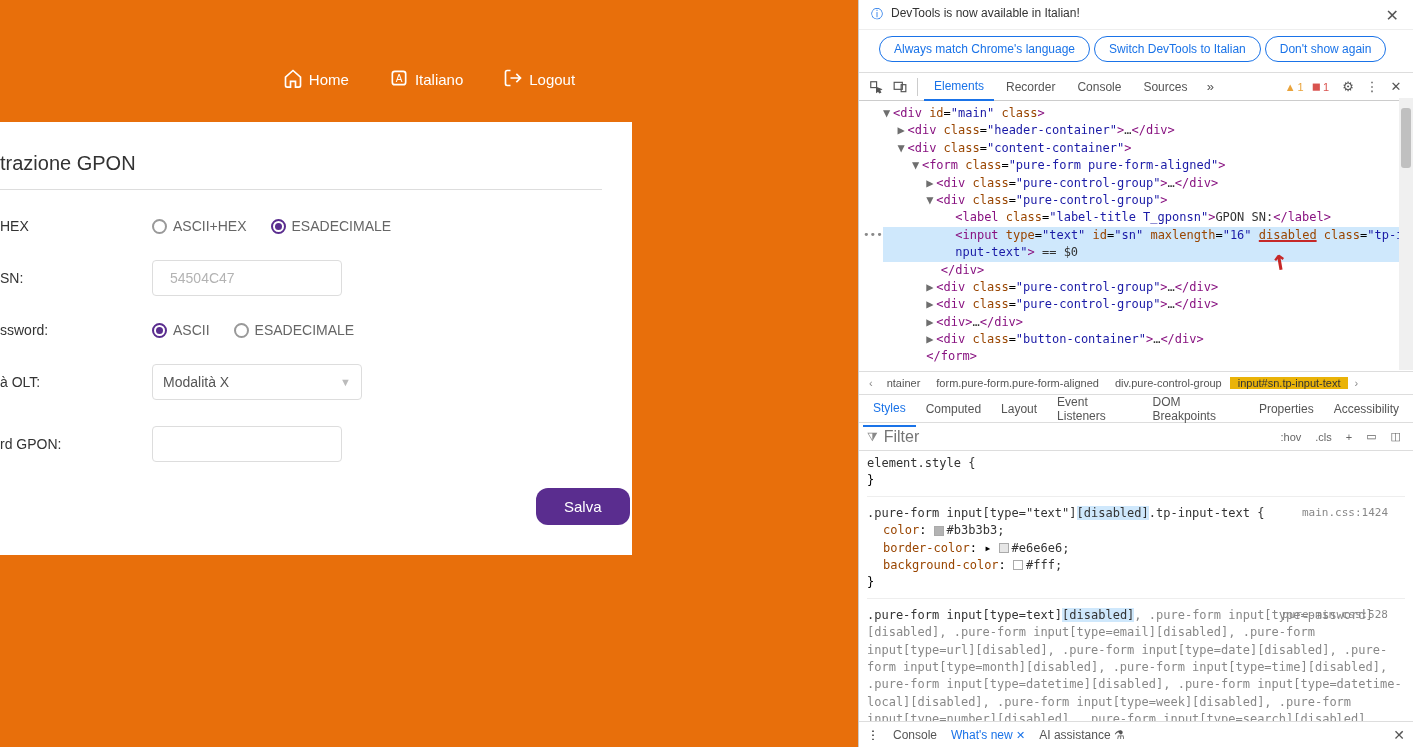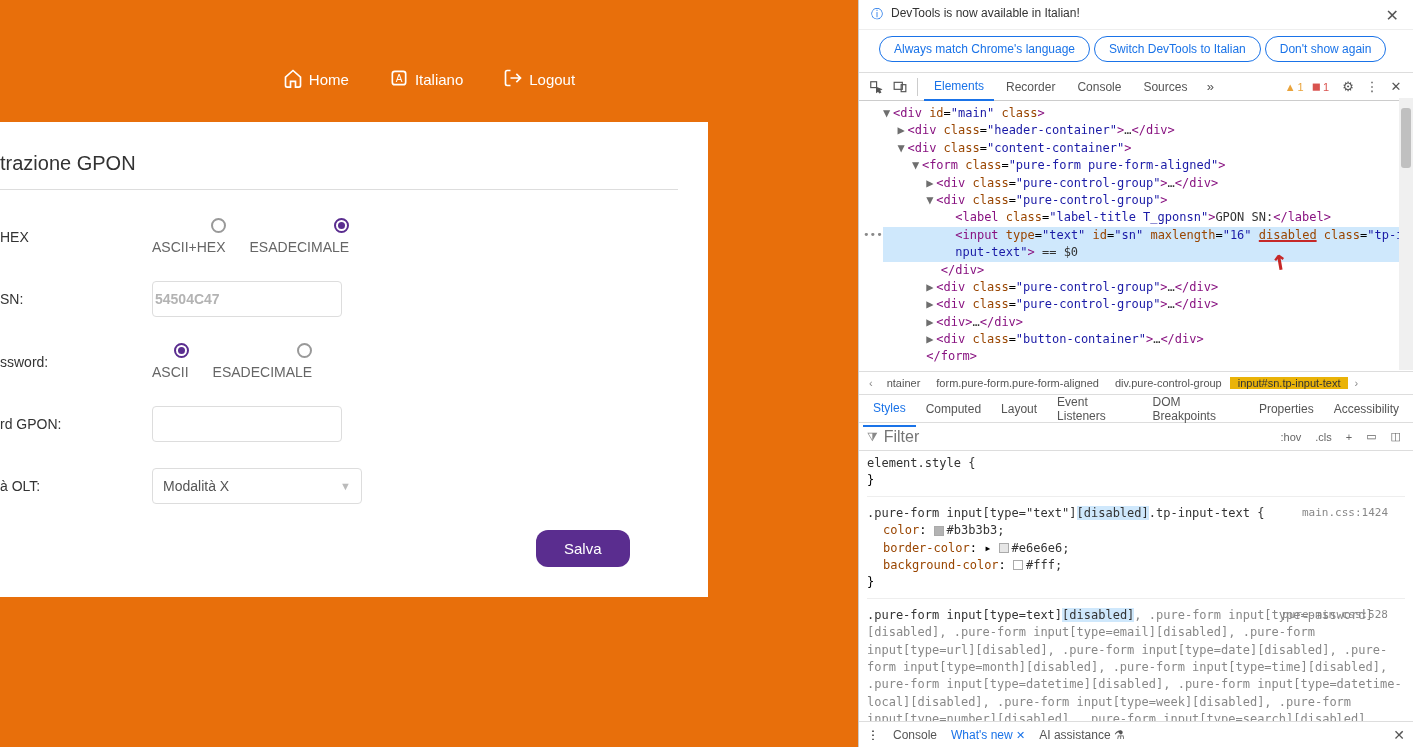--- a/index.html
+++ b/index.html
@@ -1,30 +1,30 @@
 <!DOCTYPE html>
 <html><head>
 <meta charset="utf-8">
 <style>
 * { box-sizing: border-box; margin: 0; padding: 0; }
 body { font-family: -apple-system, BlinkMacSystemFont, "Segoe UI", Arial, sans-serif; font-size: 13px; width: 1413px; height: 747px; overflow: hidden; display: flex; }
 .left-pane { width: 858px; height: 747px; background: #e86f0b; position: relative; }
 .topnav { position: absolute; top: 68px; left: 0; right: 0; display: flex; justify-content: center; gap: 40px; align-items: center; color: #fff; font-size: 15px; }
 .topnav-item { display: flex; align-items: center; gap: 6px; cursor: pointer; }
 .topnav-item svg { width: 20px; height: 20px; }
-.card { position: absolute; top: 122px; left: 0; width: 708px; background: #fff; padding: 30px 30px 30px 0; }
+.card { position: absolute; top: 122px; left: 0; width: 632px; background: #fff; padding: 30px 30px 30px 0; }
 .card h2 { font-weight: 400; font-size: 20px; color: #333; padding-bottom: 14px; border-bottom: 1px solid #ddd; margin-bottom: 28px; margin-left: 0; }
 .form-row { display: flex; align-items: center; margin-bottom: 26px; }
 .form-label { width: 152px; text-align: left; color: #333; font-size: 14px; padding-right: 10px; }
 .radio-group { display: flex; gap: 24px; align-items: center; }
-.radio-item { display: flex; align-items: flex-end; gap: 6px; color: #666; font-size: 14px; flex-direction: column; }
+.radio-item { display: flex; align-items: center; gap: 6px; color: #666; font-size: 14px; }
 .radio-circle { width: 15px; height: 15px; border: 2px solid #999; border-radius: 50%; display: inline-flex; align-items: center; justify-content: center; }
 .radio-circle.selected { border-color: #5a2d8f; }
 .radio-circle.selected::after { content: ''; width: 7px; height: 7px; background: #5a2d8f; border-radius: 50%; }
-.text-input { width: 190px; height: 36px; border: 1px solid #ddd; border-radius: 4px; padding: 0 2px; font-size: 14px; background: #fff; color: #b3b3b3; font-weight: bold; }
+.text-input { width: 190px; height: 36px; border: 1px solid #ddd; border-radius: 4px; padding: 0 17px; font-size: 14px; background: #fff; color: #b3b3b3; }
 .text-input.empty { color: #333; }
 .select-input { width: 210px; height: 36px; border: 1px solid #ddd; border-radius: 4px; padding: 0 10px; font-size: 14px; background: #fff; color: #555; display: flex; align-items: center; justify-content: space-between; }
 .select-input .chev { color: #bbb; font-size: 11px; }
 .save-btn { background: #5a2d8f; color: #fff; border: none; border-radius: 12px; padding: 10px 28px; font-size: 15px; cursor: pointer; margin-left: 536px; }
 .devtools { flex: 1; height: 747px; background: #fff; border-left: 1px solid #ccc; display: flex; flex-direction: column; font-family: "Segoe UI", Arial, sans-serif; overflow: hidden; position: relative; }
 .dt-banner { display: flex; align-items: flex-start; padding: 6px 10px 4px 12px; gap: 8px; border-bottom: 1px solid #eee; }
 .dt-banner-info { color: #1a73e8; font-size: 12px; }
 .dt-banner-text { flex: 1; color: #333; font-size: 12px; }
 .dt-banner-close { cursor: pointer; font-size: 16px; color: #555; padding: 0 4px; }
 .dt-banner-btns { display: flex; gap: 4px; padding: 6px 12px 10px 20px; border-bottom: 1px solid #ddd; }
@@ -128,30 +128,30 @@
           <span>ASCII</span>
         </div>
         <div class="radio-item">
           <span class="radio-circle"></span>
           <span>ESADECIMALE</span>
         </div>
       </div>
     </div>
 
     <div class="form-row">
-      <div class="form-label">rd GPON:</div>
-      <input class="text-input empty" type="text" value="" style="">
-    </div>
-
-    <div class="form-row">
       <div class="form-label">à OLT:</div>
       <div class="select-input">
         <span>Modalità X</span>
         <span class="chev">▼</span>
       </div>
+    </div>
+
+    <div class="form-row">
+      <div class="form-label">rd GPON:</div>
+      <input class="text-input empty" type="text" value="" style="">
     </div>
 
     <button class="save-btn">Salva</button>
   </div>
 </div>
 
 <div class="devtools">
   <div class="dt-banner">
     <span class="dt-banner-info">ⓘ</span>
     <span class="dt-banner-text">DevTools is now available in Italian!</span>

